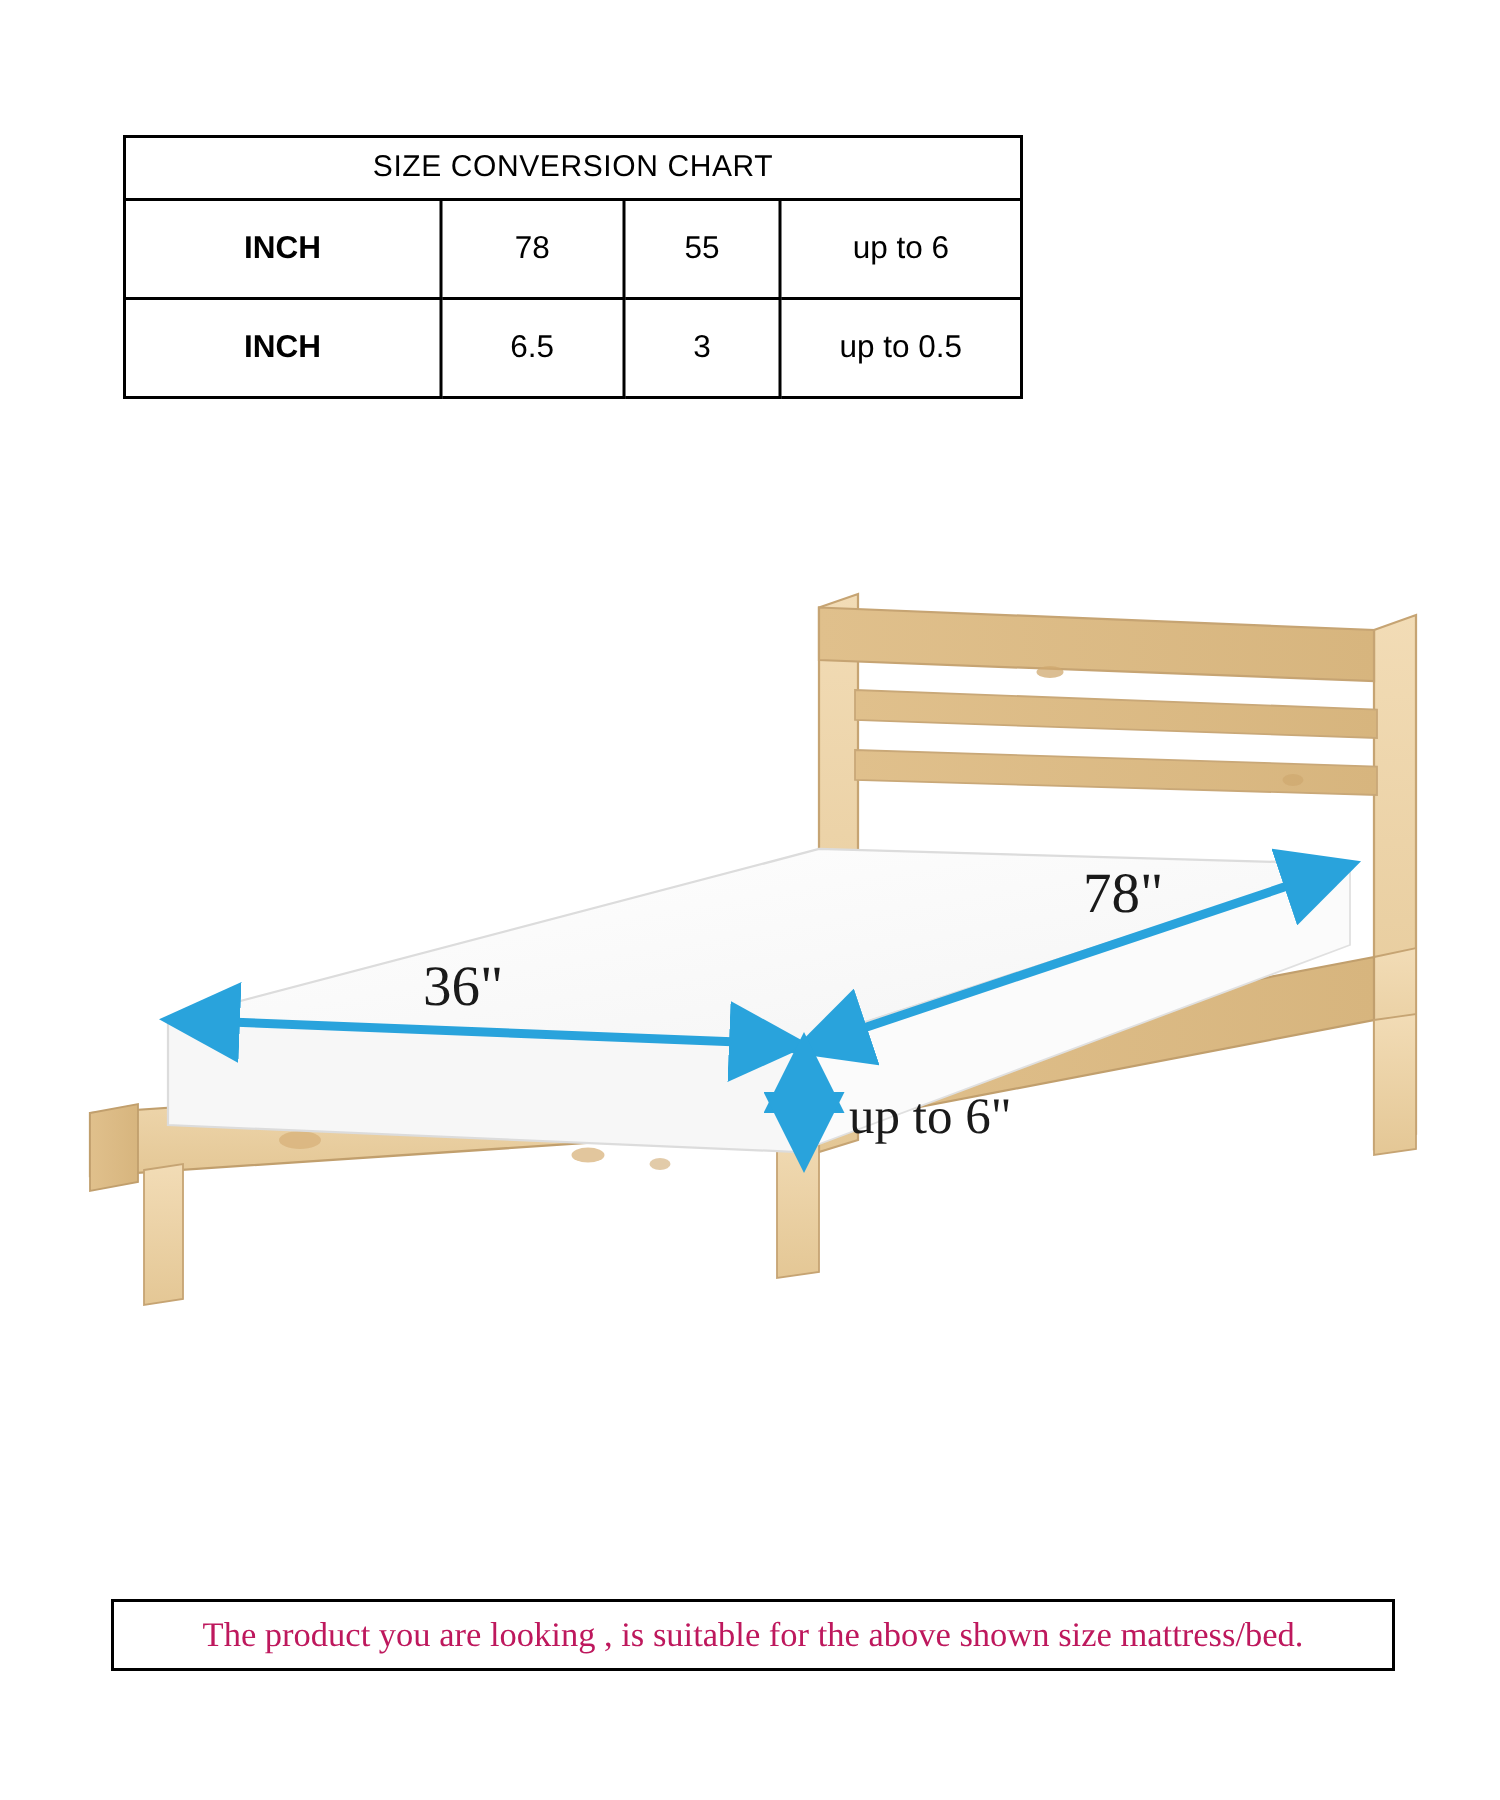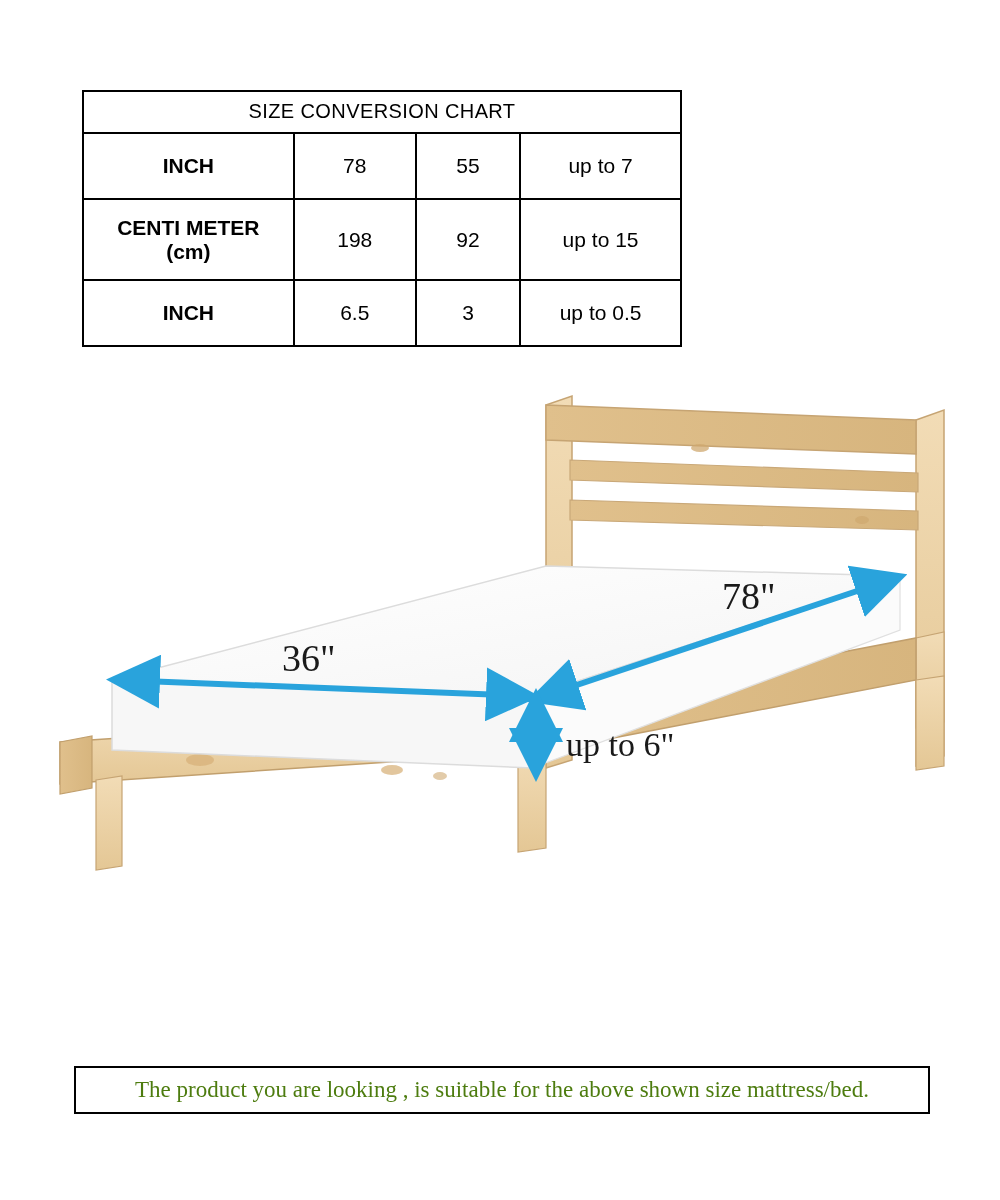--- a/index.html
+++ b/index.html
@@ -91,21 +91,21 @@
     width: 852px;
     height: 44px;
     border: 2px solid #000000;
     display: flex;
     align-items: center;
     justify-content: center;
   }
   .note-box span {
     font-family: "Liberation Serif", serif;
     font-size: 23px;
-    color: #4d7c0f;
+    color: #be185d;
   }
 </style>
 </head>
 <body>
 
 <div class="chart-wrap">
   <table class="size-chart">
     <colgroup>
       <col class="col-particular">
       <col class="col-length">
@@ -113,30 +113,21 @@
       <col class="col-thickness">
     </colgroup>
     <tbody>
       <tr>
         <td class="title-cell" colspan="4">SIZE CONVERSION CHART</td>
       </tr>
       <tr>
         <td class="rowlabel">INCH</td>
         <td class="val">78</td>
         <td class="val">55</td>
-        <td class="val">up to 7</td>
-      </tr>
-      <tr>
-        <td class="rowlabel">
-          <div>CENTI METER</div>
-          <div>(cm)</div>
-        </td>
-        <td class="val">198</td>
-        <td class="val">92</td>
-        <td class="val">up to 15</td>
+        <td class="val">up to 6</td>
       </tr>
       <tr>
         <td class="rowlabel">INCH</td>
         <td class="val">6.5</td>
         <td class="val">3</td>
         <td class="val">up to 0.5</td>
       </tr>
     </tbody>
   </table>
 </div>

